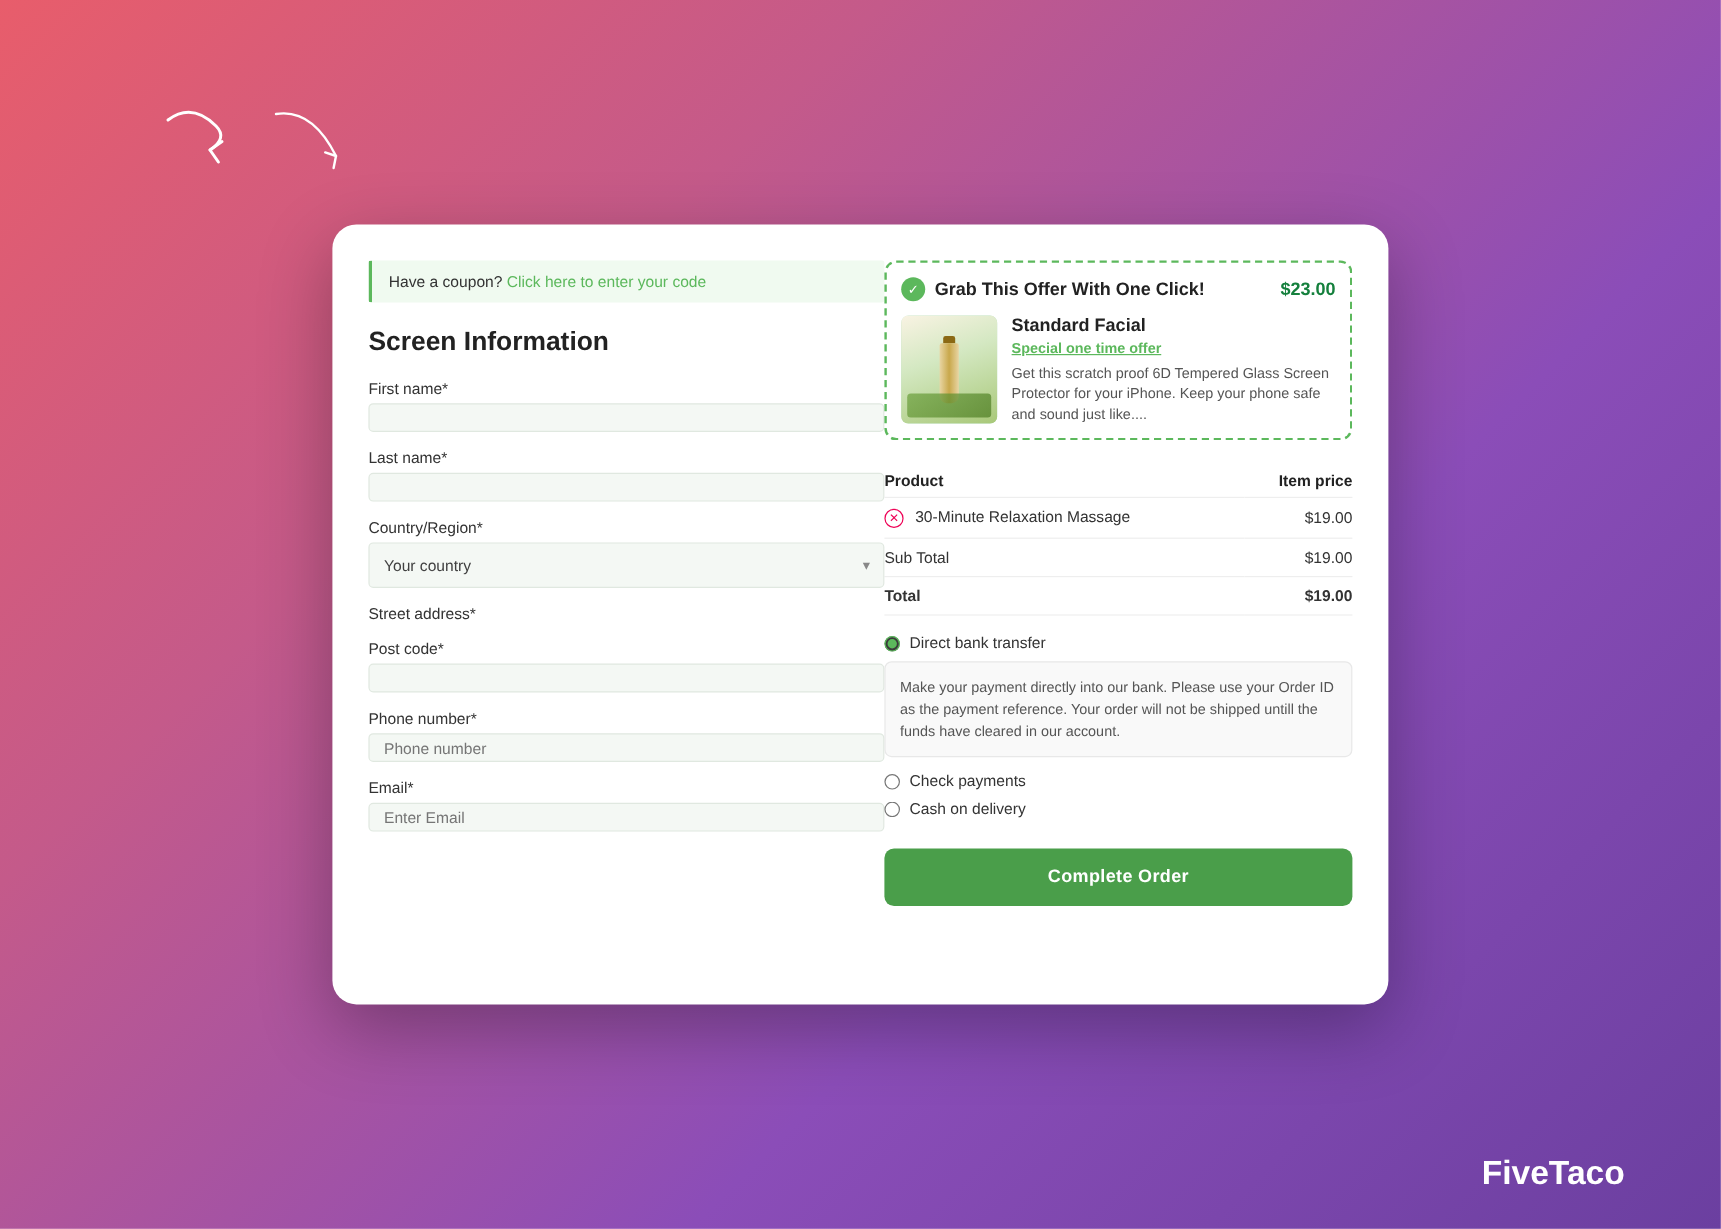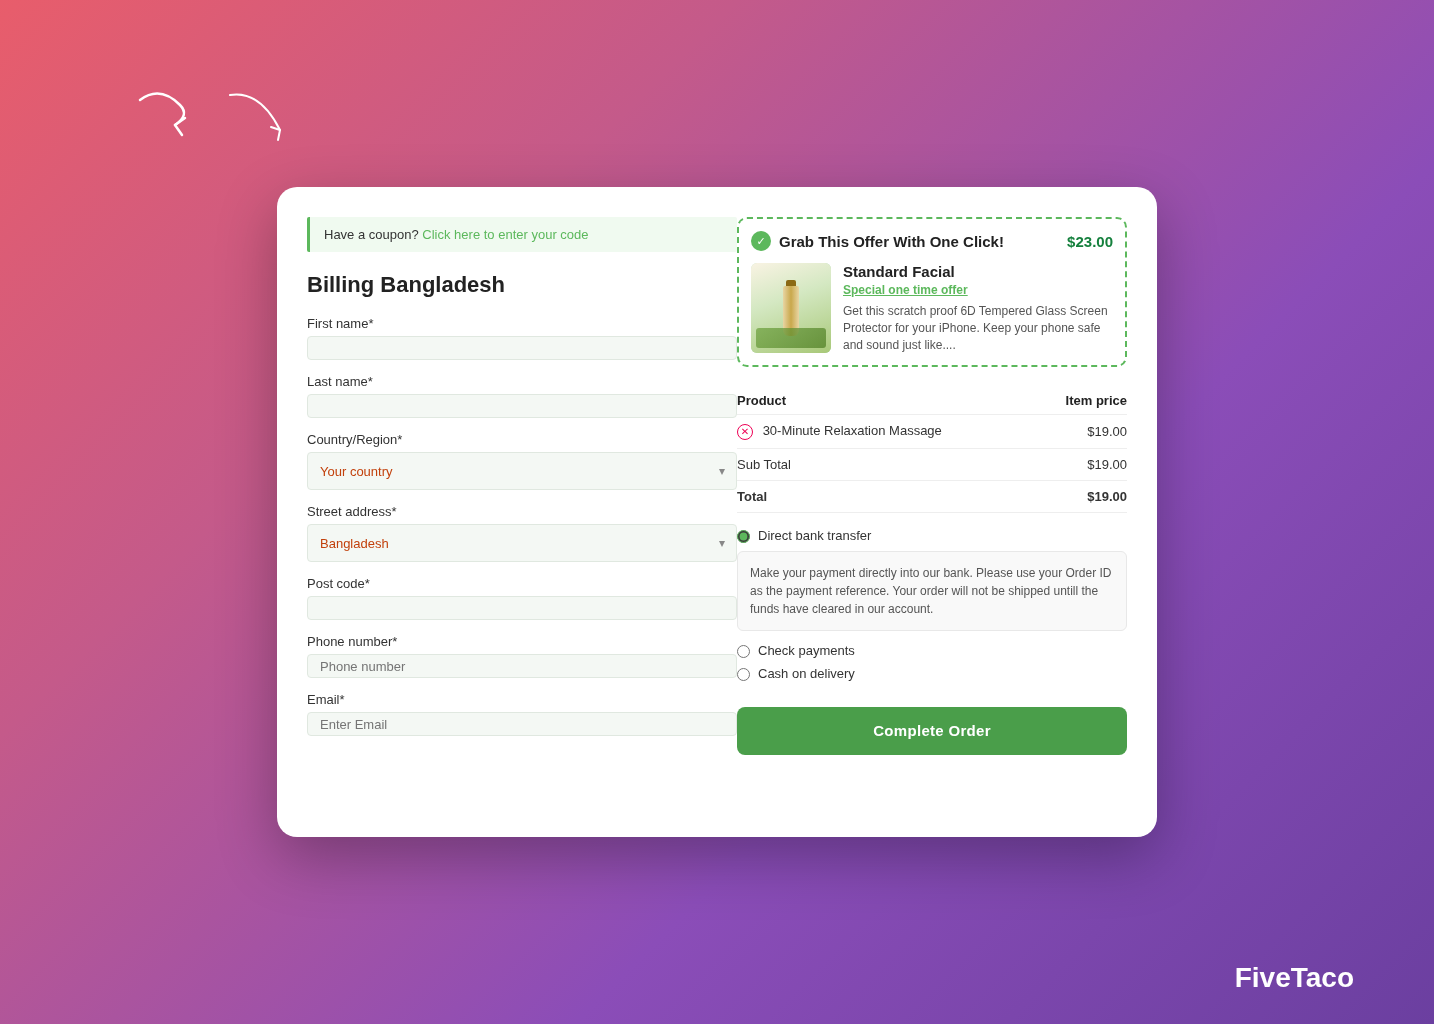--- a/index.html
+++ b/index.html
@@ -102,21 +102,21 @@
     }
 
     .form-select {
       width: 100%;
       height: 38px;
       background: #f4f8f4;
       border: 1px solid #e0e8e0;
       border-radius: 4px;
       padding: 0 12px;
       font-size: 13px;
-      color: #c2410c;
+      color: #404040;
       outline: none;
       appearance: none;
       cursor: pointer;
     }
 
     .select-wrapper {
       position: relative;
     }
 
     .select-wrapper::after {
@@ -340,21 +340,21 @@
 
 <div class="main-card">
 
   <div class="left-panel">
 
     <div class="coupon-banner">
       <span>Have a coupon?</span>
       <a href="#">Click here to enter your code</a>
     </div>
 
-    <h2 class="billing-title">Billing Bangladesh</h2>
+    <h2 class="billing-title">Screen Information</h2>
 
     <div class="form-group">
       <label class="form-label">First name*</label>
       <input class="form-input" type="text" style="">
     </div>
 
     <div class="form-group">
       <label class="form-label">Last name*</label>
       <input class="form-input" type="text" style="">
     </div>
@@ -363,25 +363,20 @@
       <label class="form-label">Country/Region*</label>
       <div class="select-wrapper">
         <select class="form-select">
           <option value="">Your country</option>
         </select>
       </div>
     </div>
 
     <div class="form-group">
       <label class="form-label">Street address*</label>
-      <div class="select-wrapper">
-        <select class="form-select">
-          <option value="">Bangladesh</option>
-        </select>
-      </div>
     </div>
 
     <div class="form-group">
       <label class="form-label">Post code*</label>
       <input class="form-input" type="text" style="">
     </div>
 
     <div class="form-group">
       <label class="form-label">Phone number*</label>
       <input class="form-input" type="tel" placeholder="Phone number" style="">

